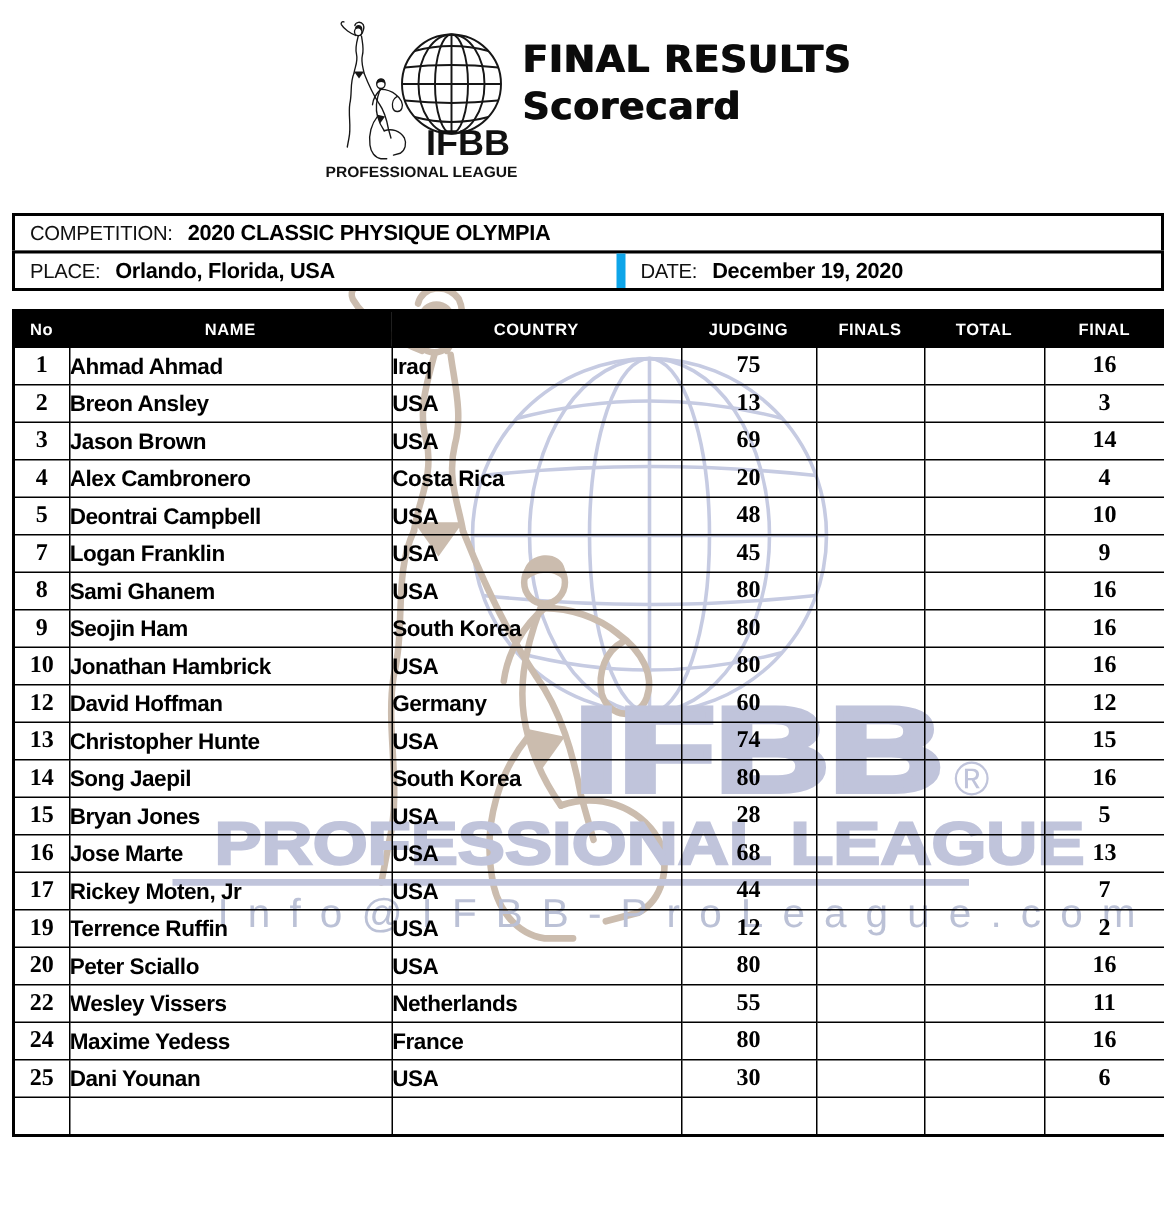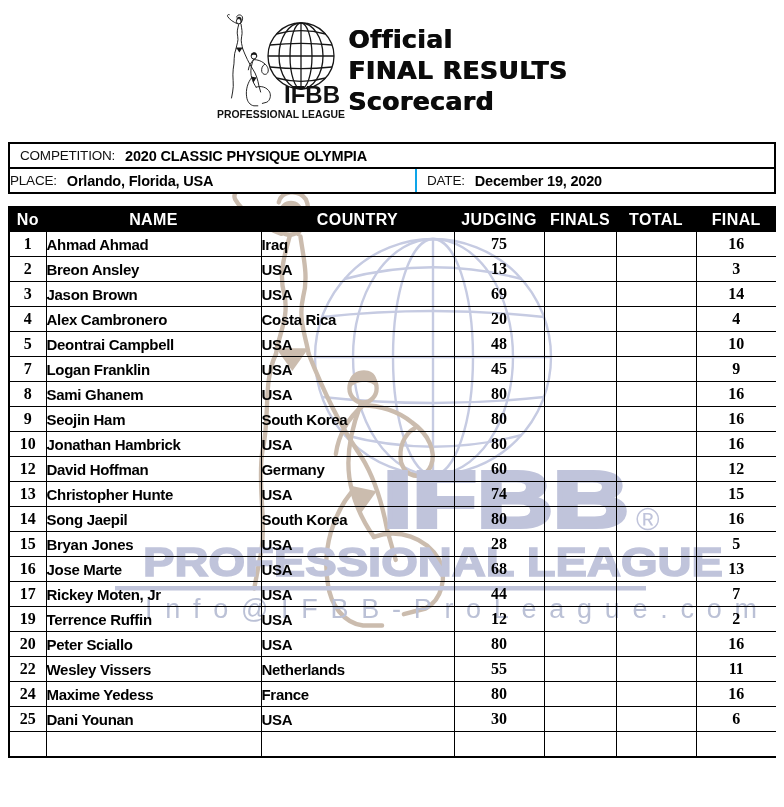--- a/index.html
+++ b/index.html
@@ -11,34 +11,34 @@
   .doc-title{position:absolute;left:348px;top:24px;font-family:"DejaVu Sans",sans-serif;
              font-weight:bold;font-size:25px;line-height:31px;color:#0b0b0b;
              letter-spacing:0.5px;text-shadow:0.9px 0 0 #0b0b0b;}
 
   
   .info{position:absolute;left:8px;top:142px;width:768px;font-size:13.5px;}
   .info-row{display:flex;align-items:center;border:2px solid #000;background:#fff;
             box-sizing:border-box;height:27px;padding-left:10px;position:relative;z-index:3;}
   .info-row.second{margin-top:-2px;padding-left:0;}
   .cell{display:flex;align-items:center;height:100%;box-sizing:border-box;}
-  .cell.place{width:407px;border-right:2px solid #0ea5e9;}
+  .cell.place{width:407px;border-right:6px solid #0ea5e9;padding-left:10px;}
   .cell.date{flex:1;padding-left:10px;}
   .lbl{letter-spacing:-0.2px;color:#111;white-space:pre;}
   .val{font-weight:bold;font-size:14.5px;margin-left:10px;letter-spacing:-0.2px;white-space:pre;}
 
   
   .wm-svg{position:absolute;left:0;top:178px;width:784px;height:580px;z-index:1;}
   .wm-fig{color:#cbbcae;}
   .logo-fig{color:#161616;}
 
   
   .results{position:absolute;left:8px;top:206px;width:768px;height:601px;overflow:hidden;z-index:2;}
   table.score{border-collapse:collapse;table-layout:fixed;width:768px;border:2.5px solid #000;}
-  table.score th{background:#000;color:#fff;font-size:16px;font-weight:bold;height:23px;
+  table.score th{background:#000;color:#fff;font-size:11px;font-weight:bold;height:23px;
                  letter-spacing:0.4px;border:1px solid #000;padding:0;}
   table.score td{border:1.5px solid #000;height:24px;padding:0 0 0 0;background:transparent;
                  font-weight:bold;overflow:hidden;white-space:nowrap;}
   td.c-no,td.c-judging,td.c-place{ text-align:center;font-family:"Liberation Serif",serif;font-size:16px;}
   td.c-name,td.c-country{text-align:left;padding-left:8px;font-size:15px;letter-spacing:-0.3px;}
   td.c-finals,td.c-total{background:transparent;}
   tr.stub td{height:24px;}
 </style>
 </head>
 <body>
@@ -80,21 +80,20 @@
       <line x1="52" y1="44" x2="118" y2="44"></line>
       <path d="M53.9,55 Q85,58.3 116.1,55"></path>
       <path d="M60.4,66 Q85,72.6 109.6,66"></path>
     </g>
     <use href="#figdef" class="logo-fig" transform="translate(6,2) scale(0.56,0.60)"></use>
     <text x="68" y="91" font-size="24" font-weight="bold" fill="#111" font-family="Liberation Sans, sans-serif">IFBB</text>
     <text x="1" y="106" font-size="10" font-weight="bold" fill="#111" textLength="128" lengthAdjust="spacingAndGlyphs" font-family="Liberation Sans, sans-serif">PROFESSIONAL LEAGUE</text>
   </svg>
 
   <div class="doc-title">
-    <div>Official</div>
     <div>FINAL RESULTS</div>
     <div>Scorecard</div>
   </div>
 
   <div class="info">
     <div class="info-row">
       <span class="lbl">COMPETITION:</span>
       <span class="val">2020 CLASSIC PHYSIQUE OLYMPIA</span>
     </div>
     <div class="info-row second">

